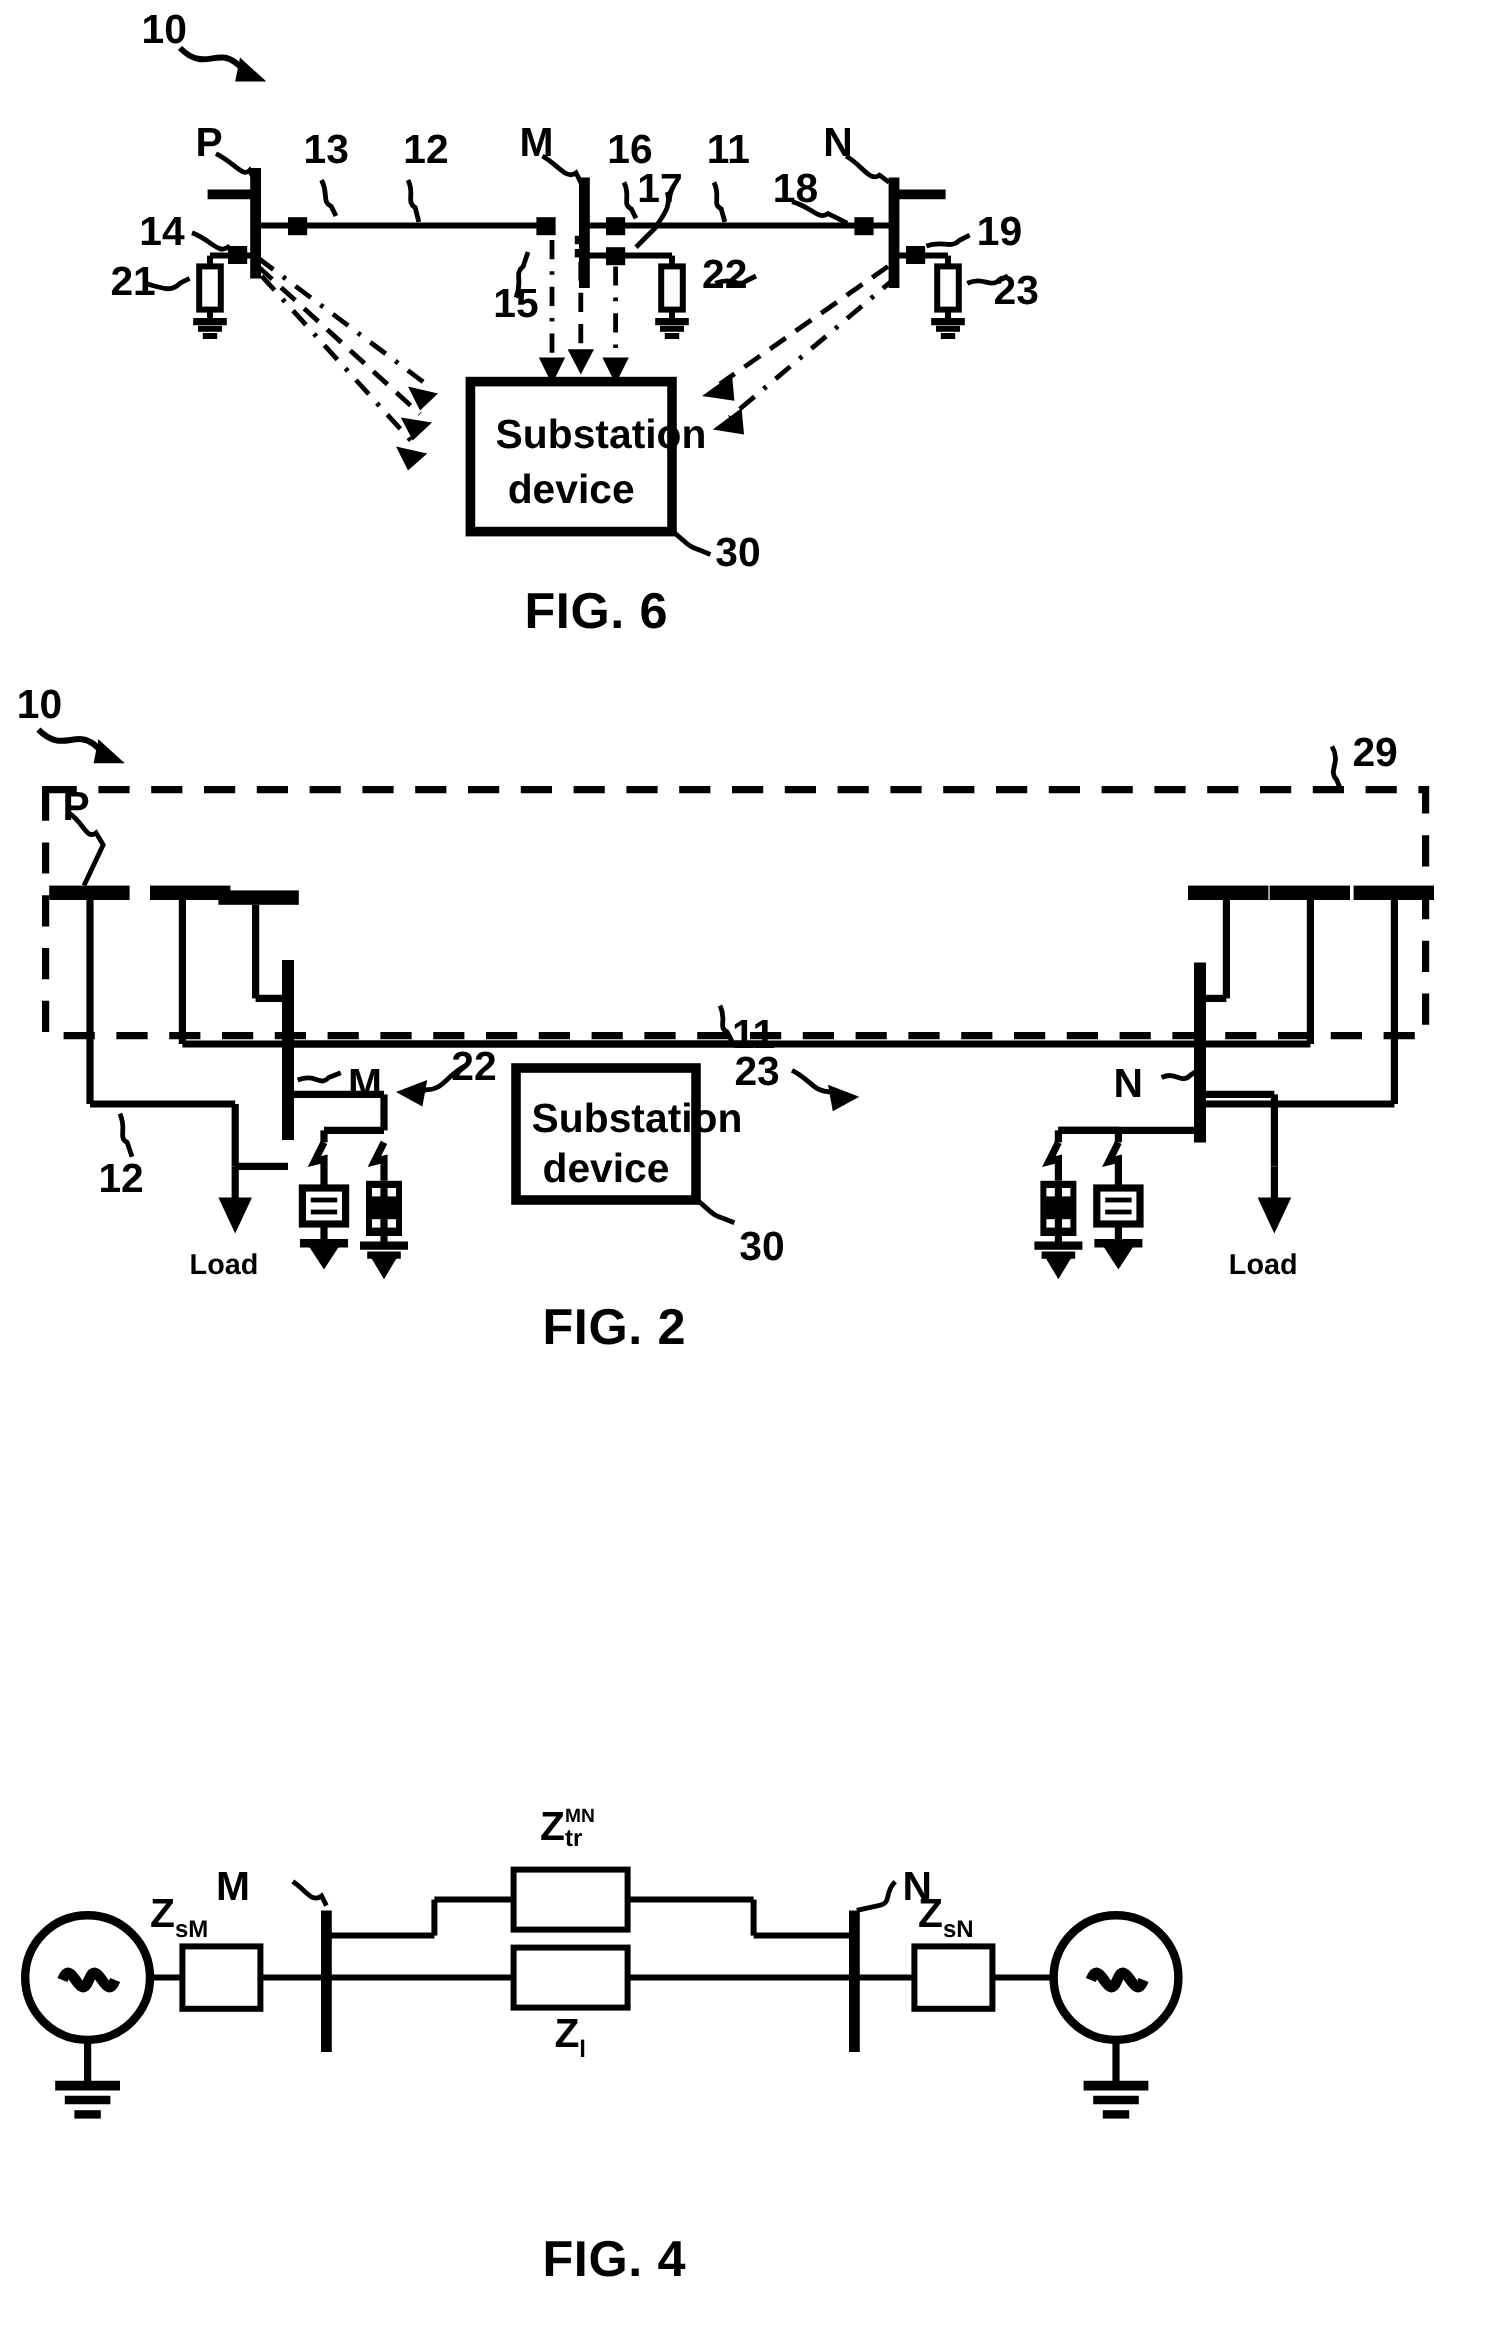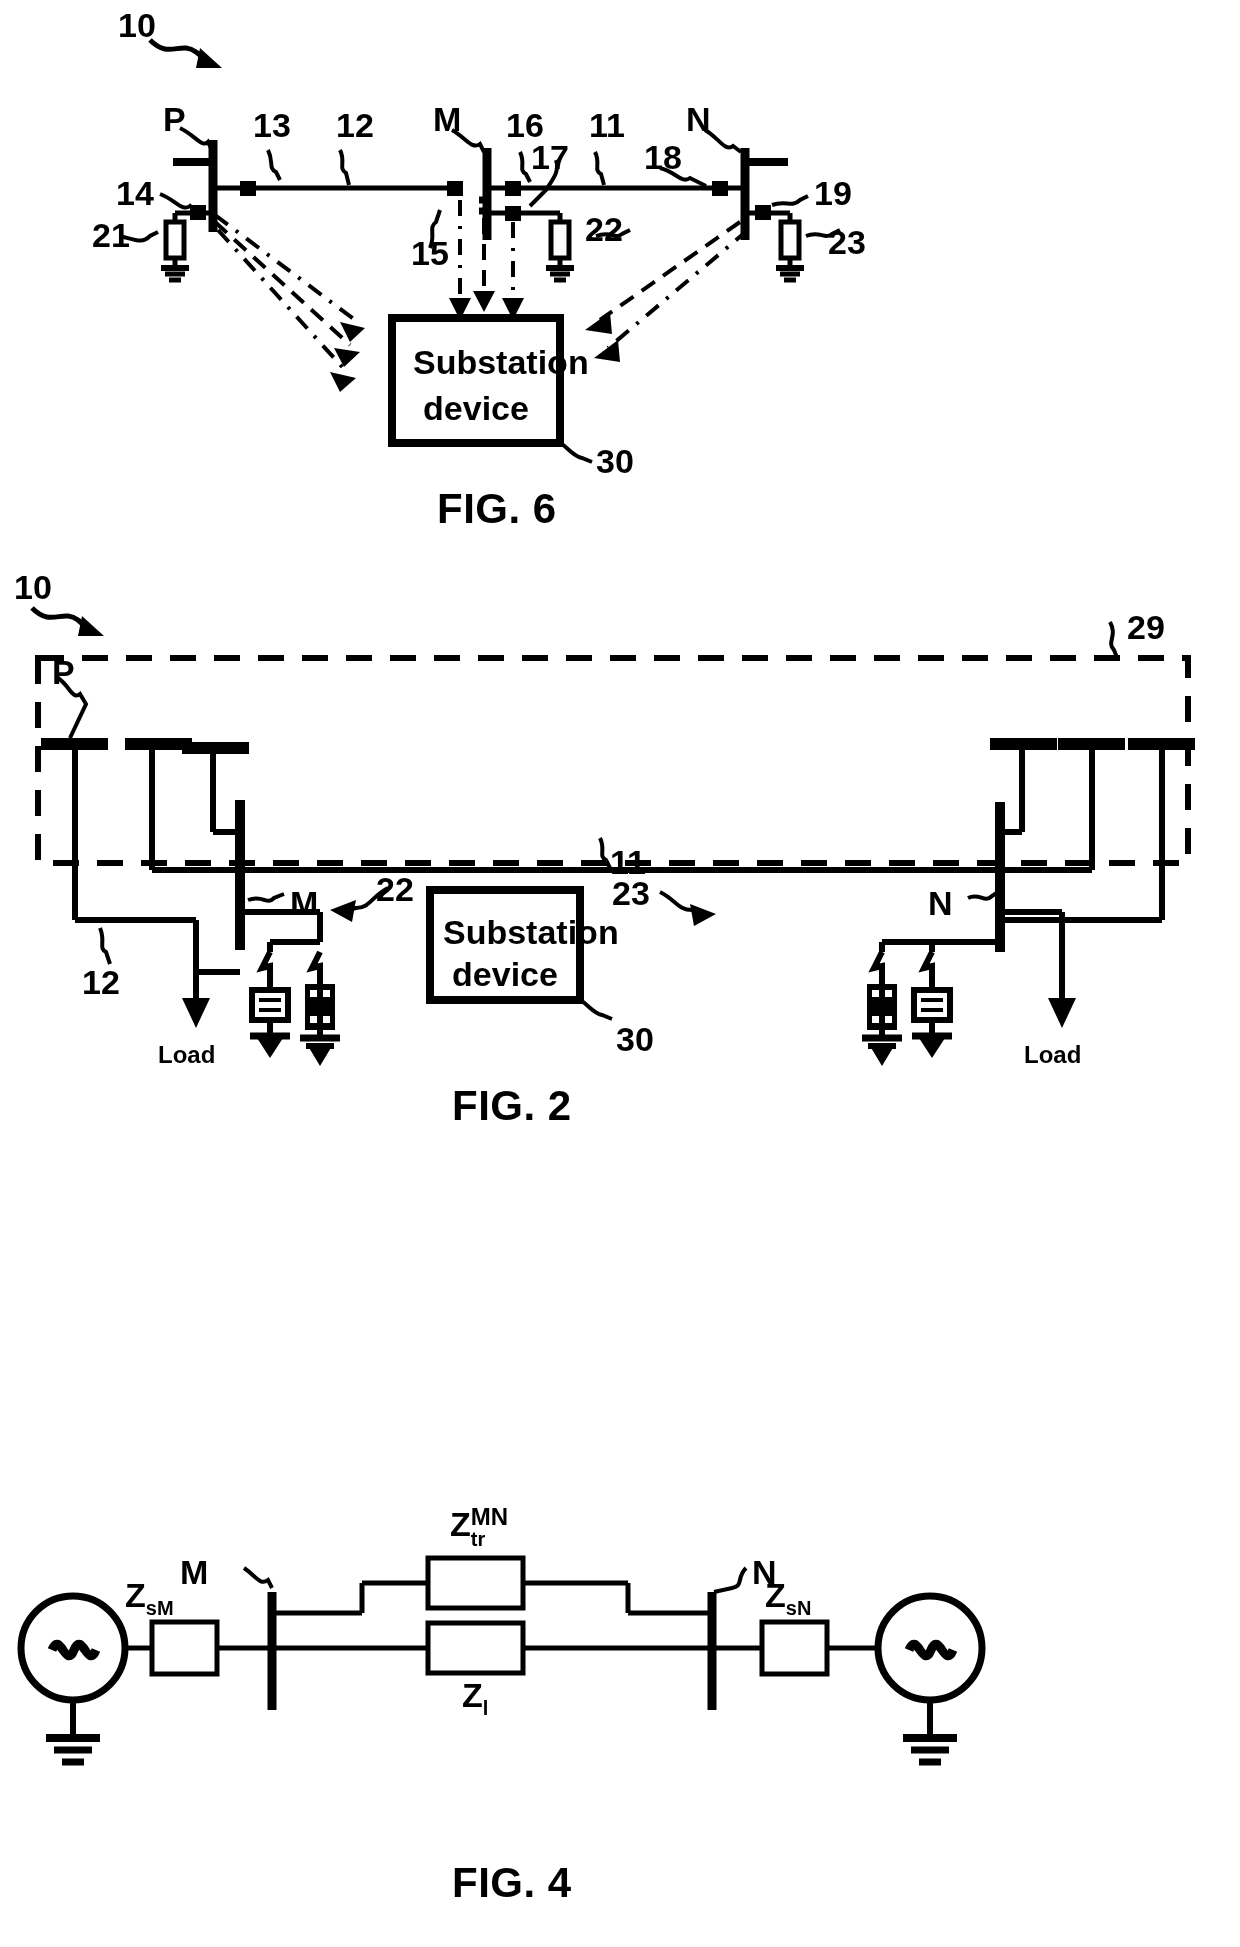--- a/index.html
+++ b/index.html
@@ -9,21 +9,21 @@
   svg{display:block;position:absolute;top:0;left:0;}
   .lbl{position:absolute;font-family:"Liberation Sans",sans-serif;color:#000;
        white-space:nowrap;line-height:1;}
   .num{font-size:34px;}
   .ref{font-size:34px;}
   .cap{font-size:42px;letter-spacing:0.5px;}
   .box-text{font-size:34px;}
   .small{font-size:24px;}
   .zlab{font-size:34px;}
   .sub{font-size:20px;vertical-align:sub;}
-  .sup{font-size:24px;vertical-align:super;}
+  .sup{font-size:16px;vertical-align:super;}
 </style>
 </head>
 <body>
 
 <div class="page">
 
   <svg width="1240" height="560" viewBox="0 0 1240 560">
     <g stroke="#000" fill="none" stroke-linecap="butt">
 
       <path d="M150,40 C170,60 180,40 196,52 L205,59" stroke-width="5"></path>

